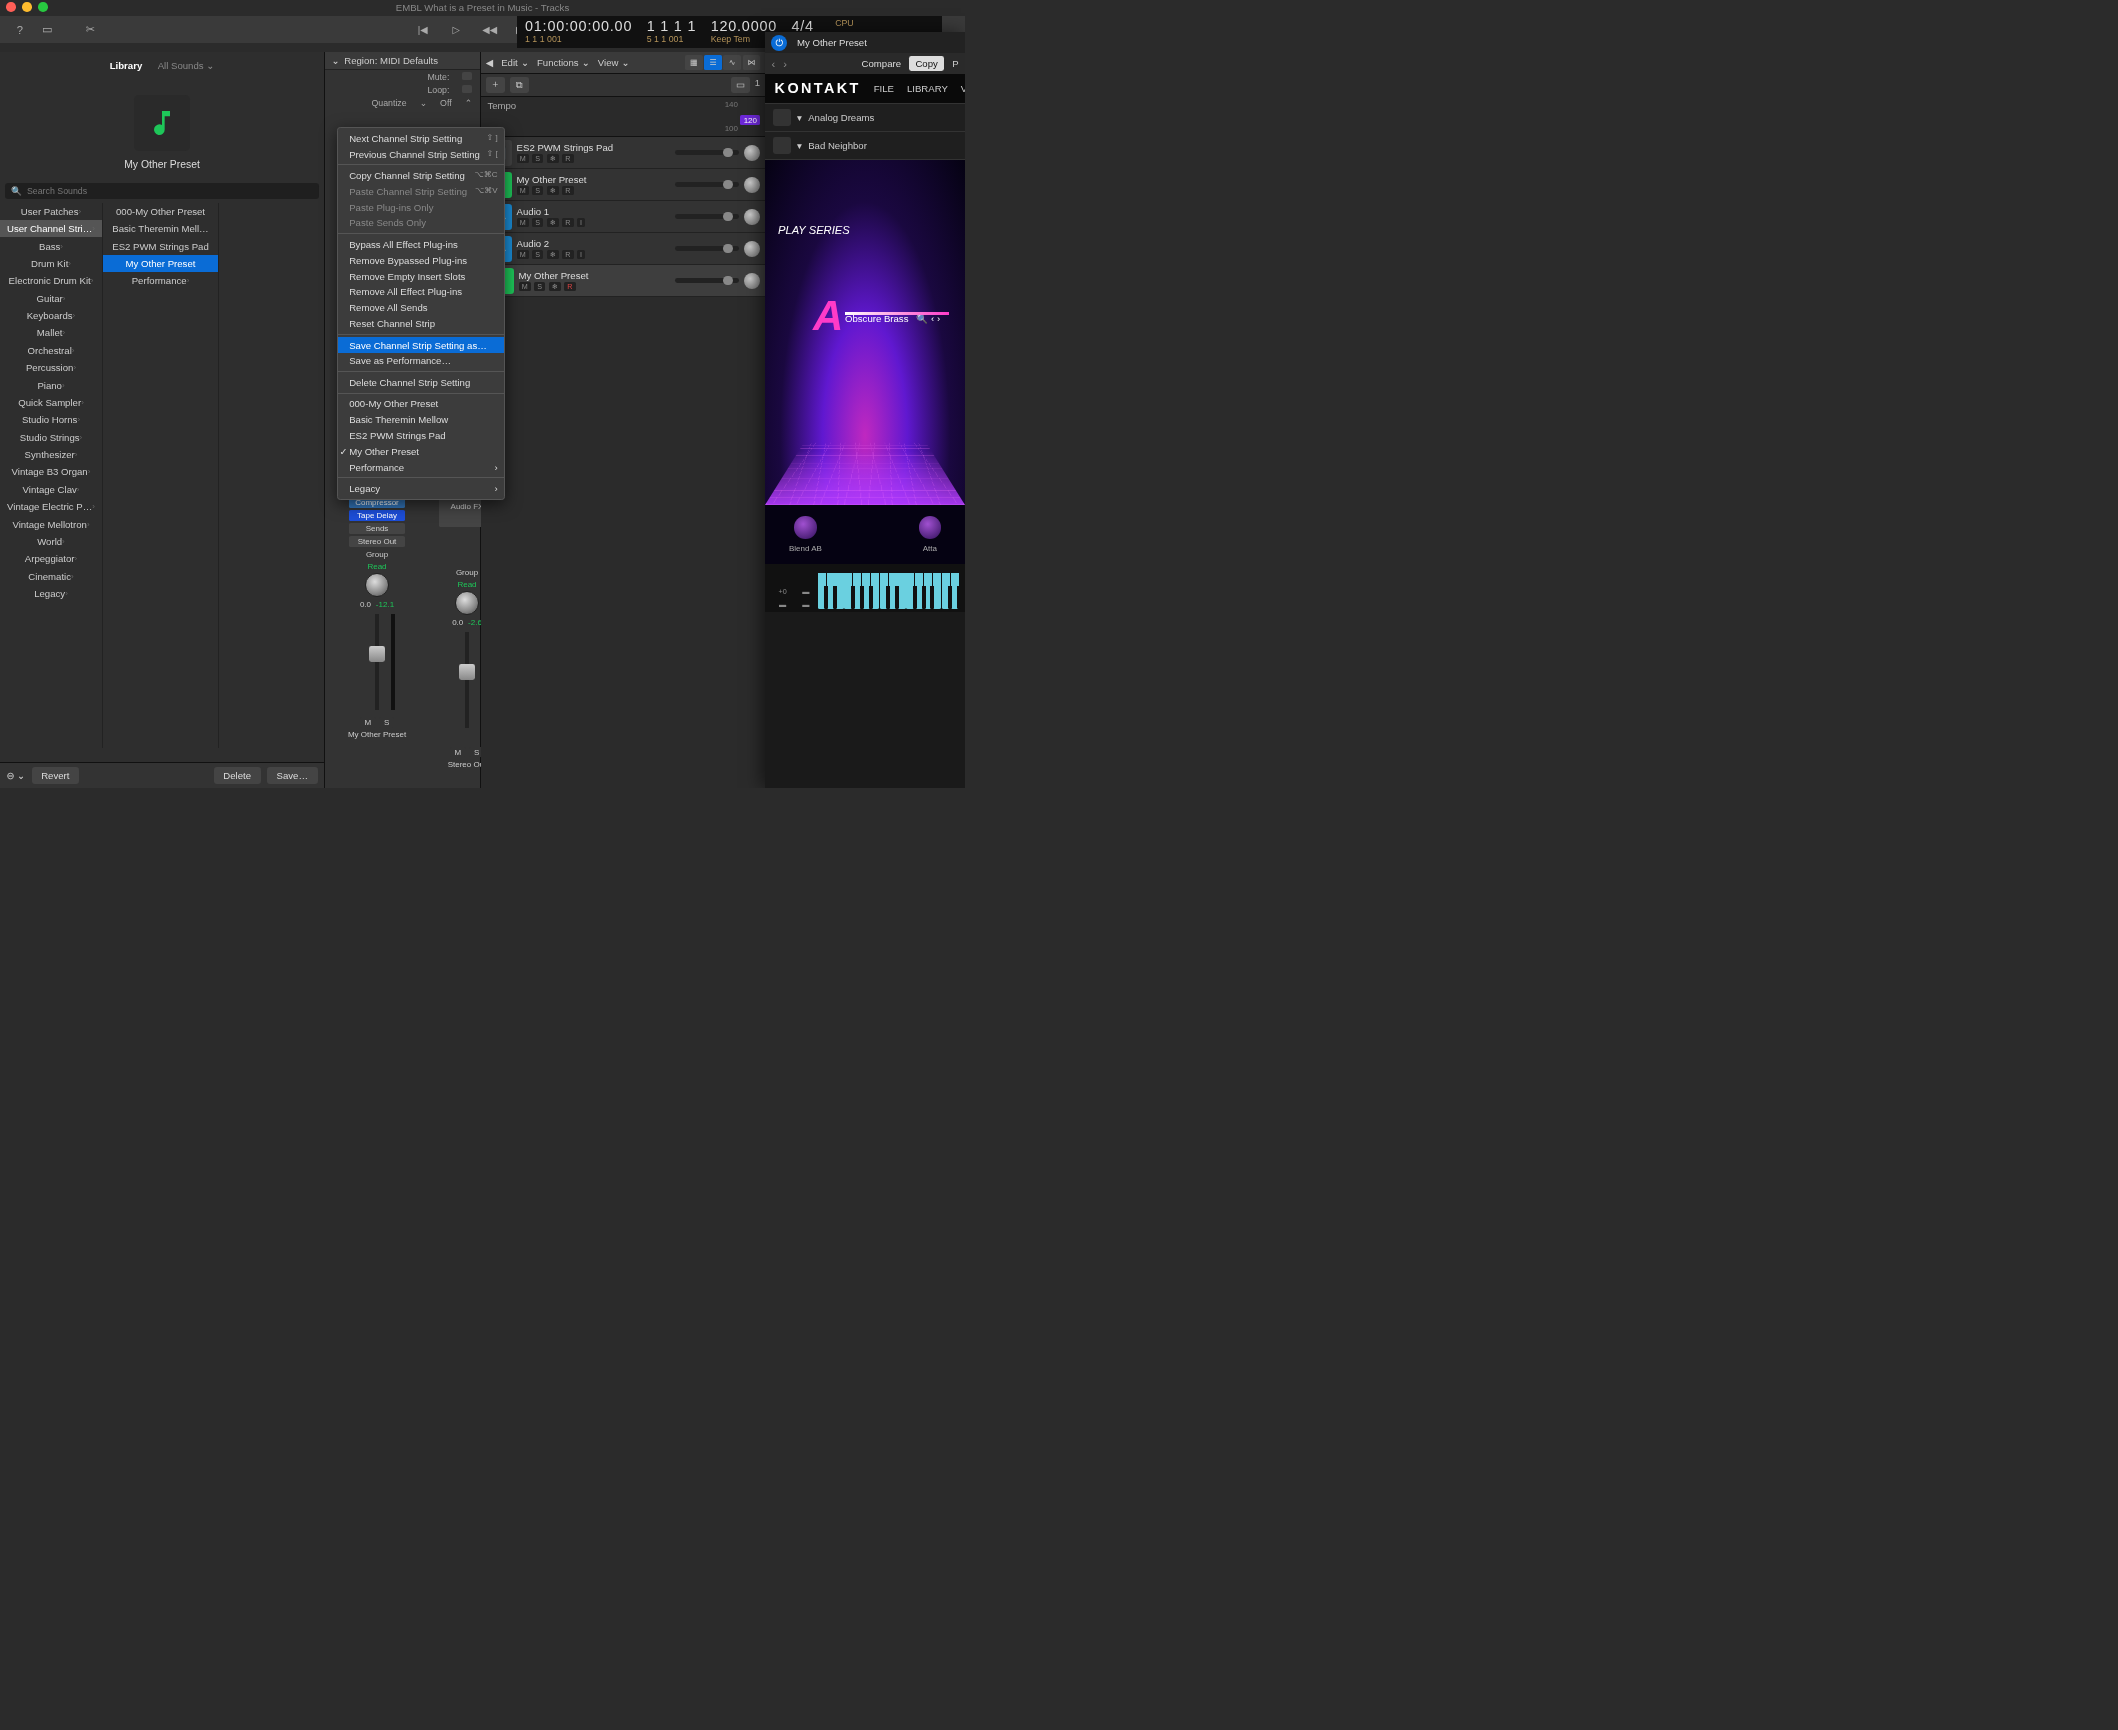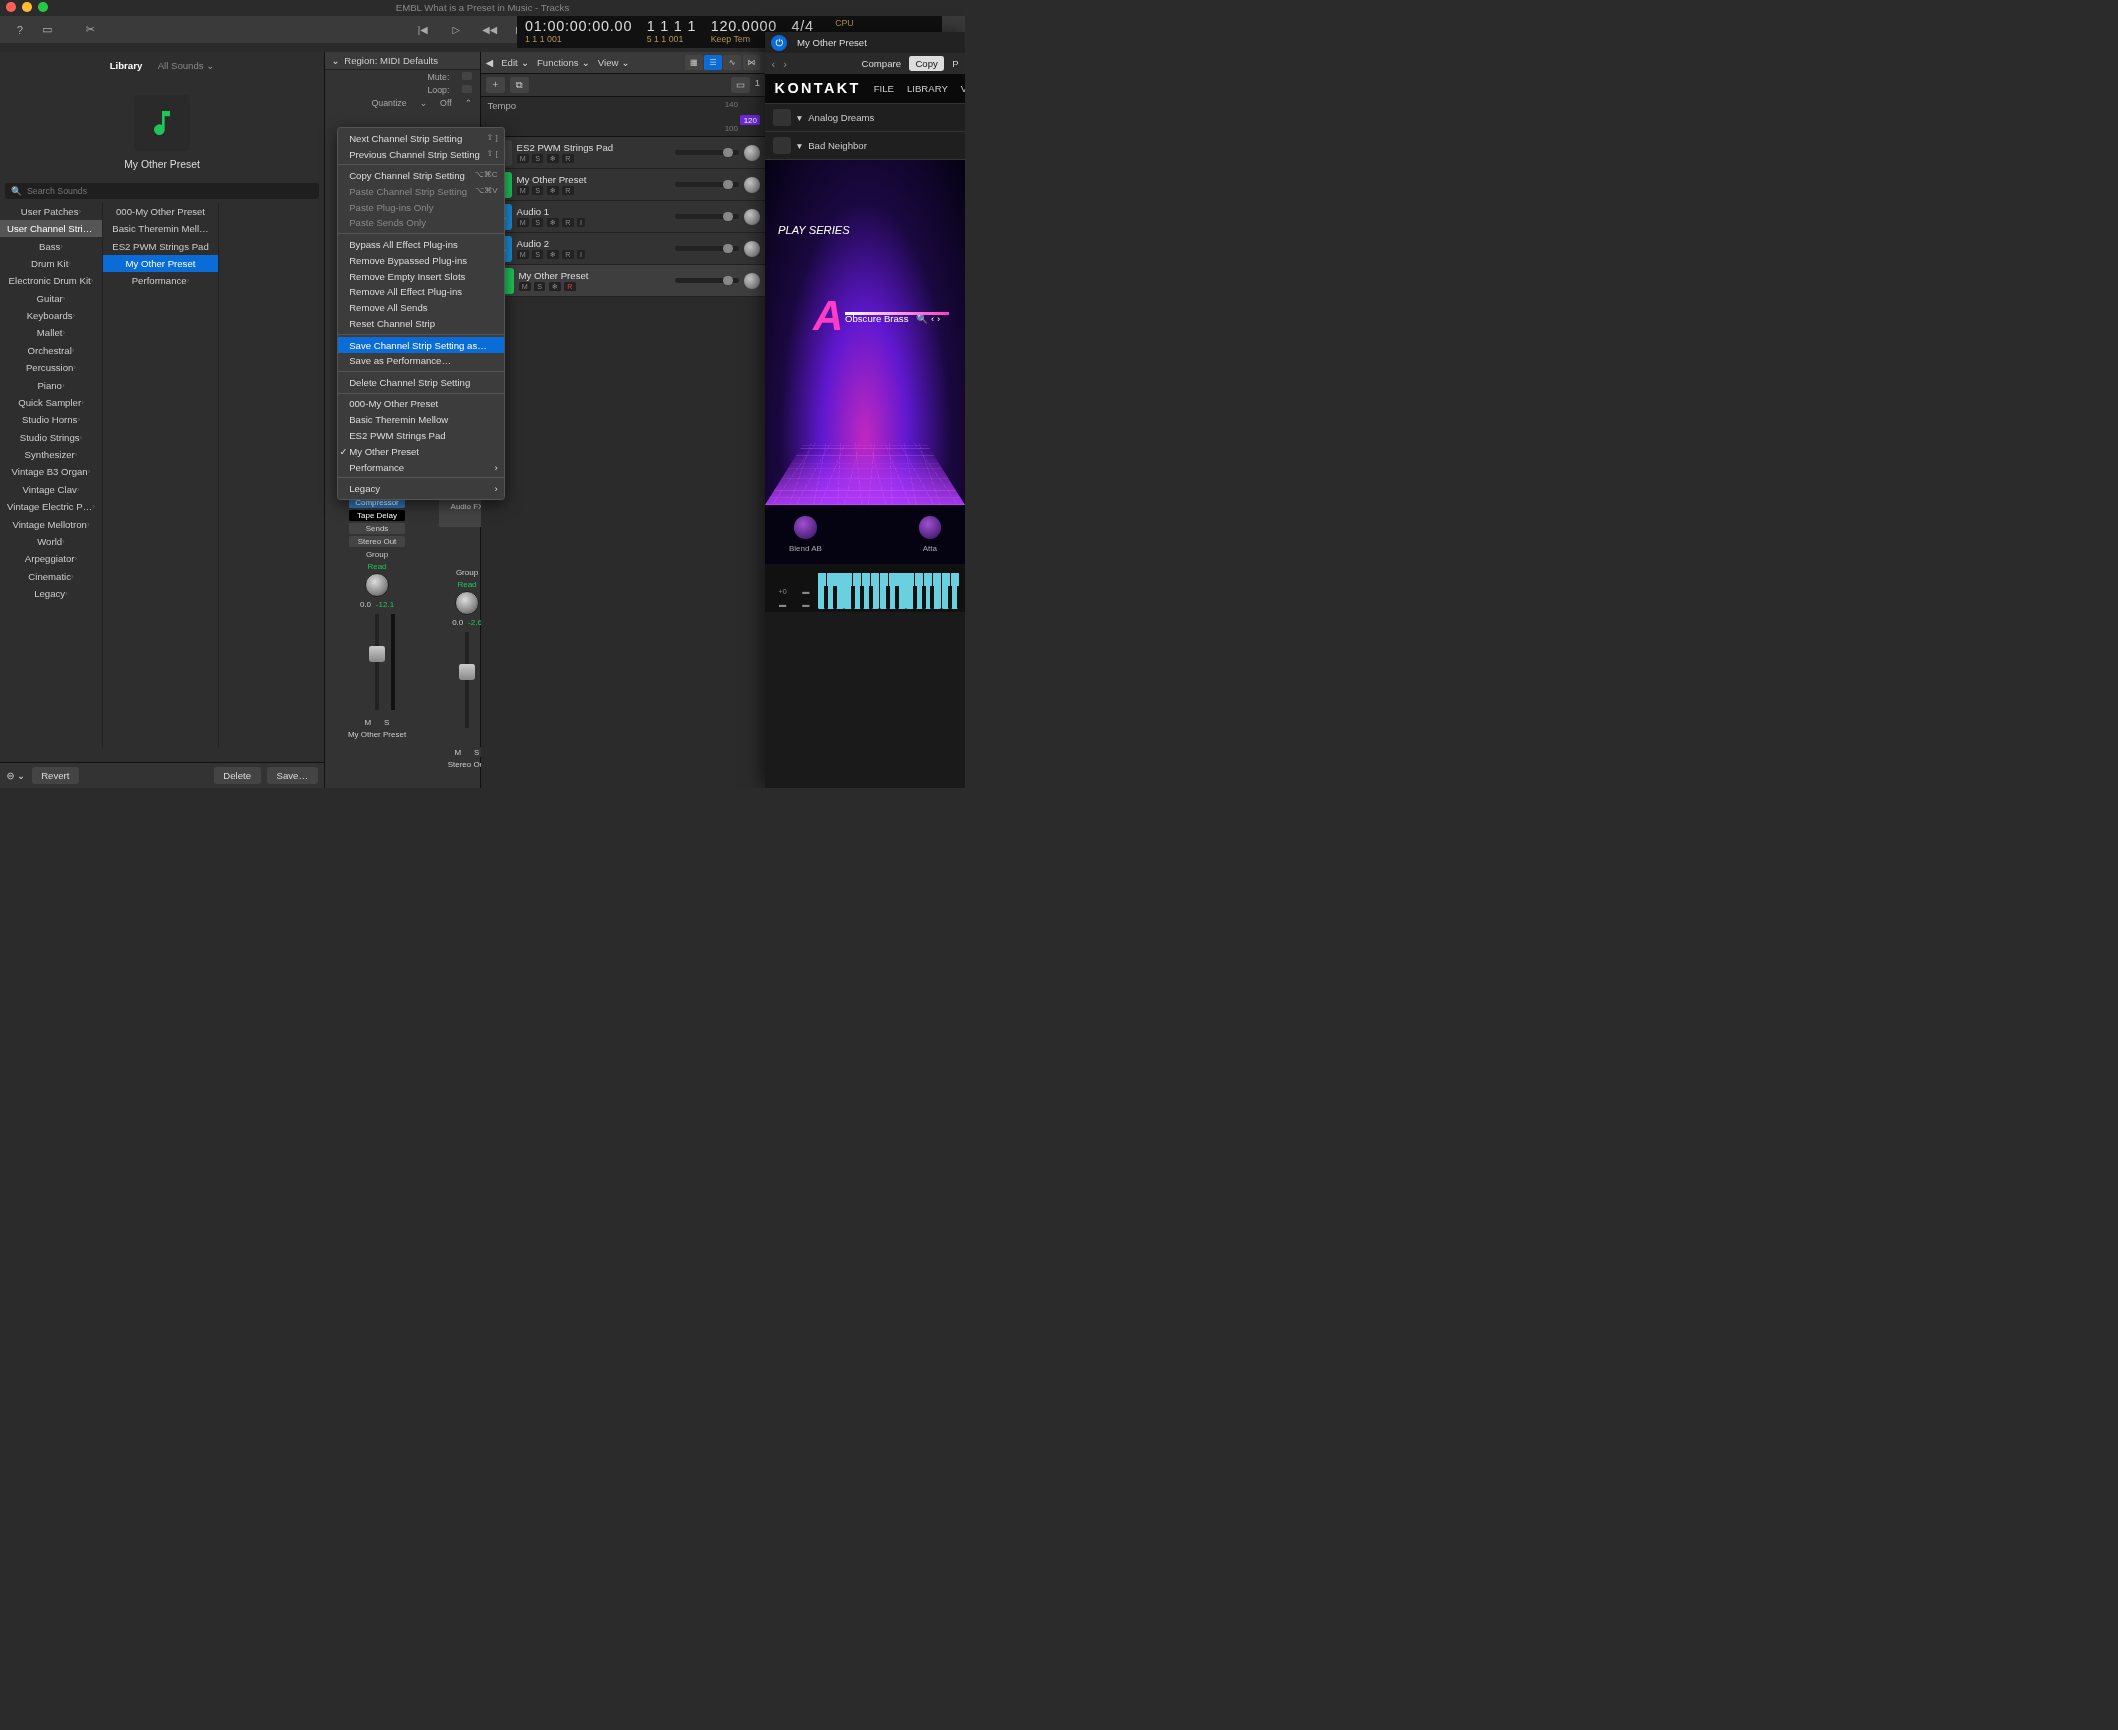--- a/index.html
+++ b/index.html
@@ -48,21 +48,21 @@
 .reg-hdr { background: #3a3a3a; padding: 3.2px 6.4px; font-size: 9.6px; color: #ccc; border-bottom: 0.8px solid #222; display:flex; align-items:center; gap:4.8px;}
 .reg-row { padding: 1.6px 8px; font-size: 8.8px; color: #aaa; text-align: right; display:flex; justify-content:flex-end; gap:13px;}
 .reg-row .box { width: 9.6px; height: 8px; background: #444; border-radius:1.6px; display:inline-block;}
 
 
 .strips { position: absolute; left: 344px; top: 471px; width: 156px; display: flex; gap: 24px; }
 .strip { width: 69px; display: flex; flex-direction: column; align-items: center; gap: 2.4px; font-size: 8px; }
 .slot { background: #2a6fb5; color: #fff; padding: 0.8px 2.4px; border-radius: 1.6px; font-size: 8px; width: 56px; text-align: center; }
 .slot.fx { background: #3173b7; }
 .slot.cmp { background: #3173b7; }
-.slot.dl { background: #000000; }
+.slot.dl { background: #1d4ed8; }
 .slot.grey { background: #444; color: #ccc; }
 .knob { width: 24px; height: 24px; border-radius: 50%; background: radial-gradient(circle at 40% 35%, #ddd 0, #888 60%, #444 100%); border: 0.8px solid #222; }
 .ms { display: flex; gap: 3.2px; }
 .ms span { background: #333; padding: 0.8px 4.8px; border-radius: 1.6px; }
 .fader-area { height: 104px; width: 40px; position: relative; display:flex; justify-content:center;}
 .fader-track { width: 3.2px; height: 96px; background: #222; margin: 3.2px auto; position: relative; }
 .fader-cap { position: absolute; left: -6.4px; top: 32px; width: 16px; height: 16px; background: linear-gradient(#ccc,#888); border-radius: 2.4px; }
 .meter { position: absolute; right: 1.6px; top: 3.2px; width: 4.8px; height: 96px; background: #111; }
 
 

